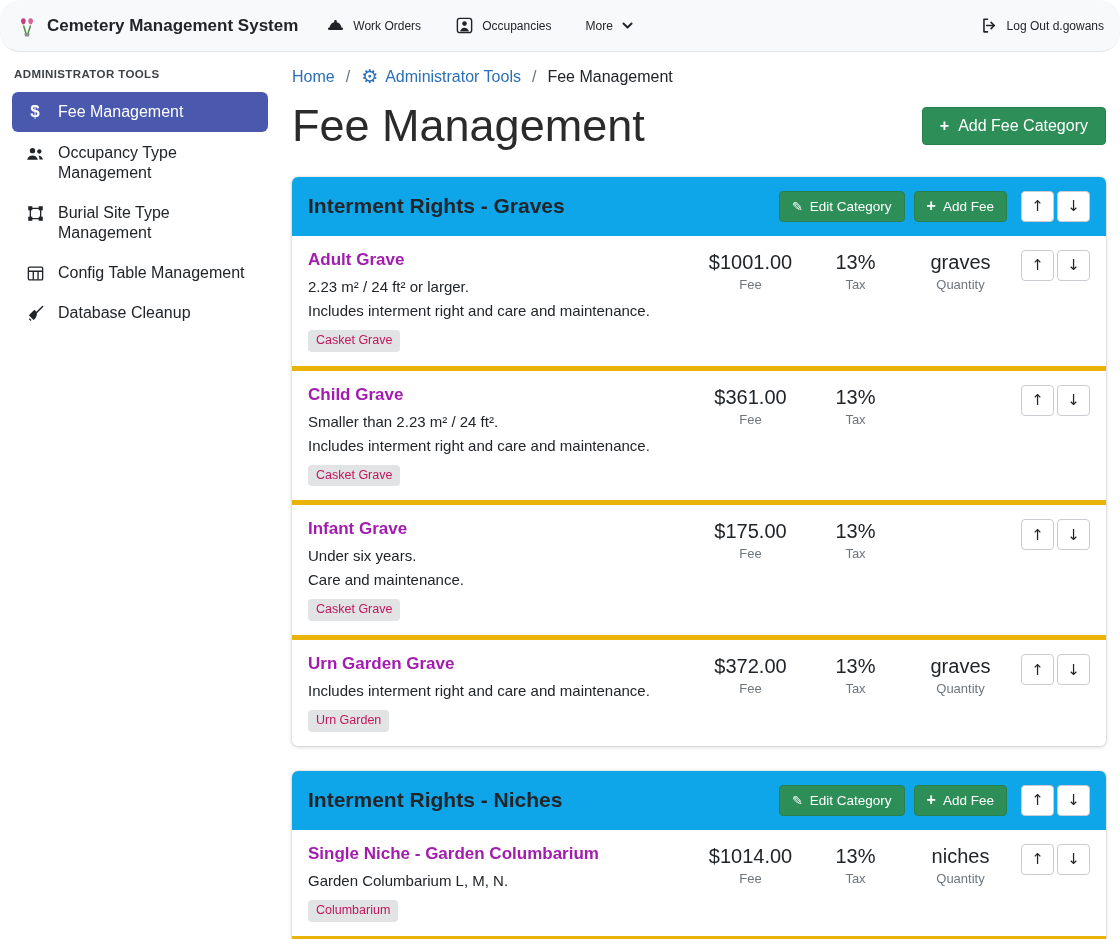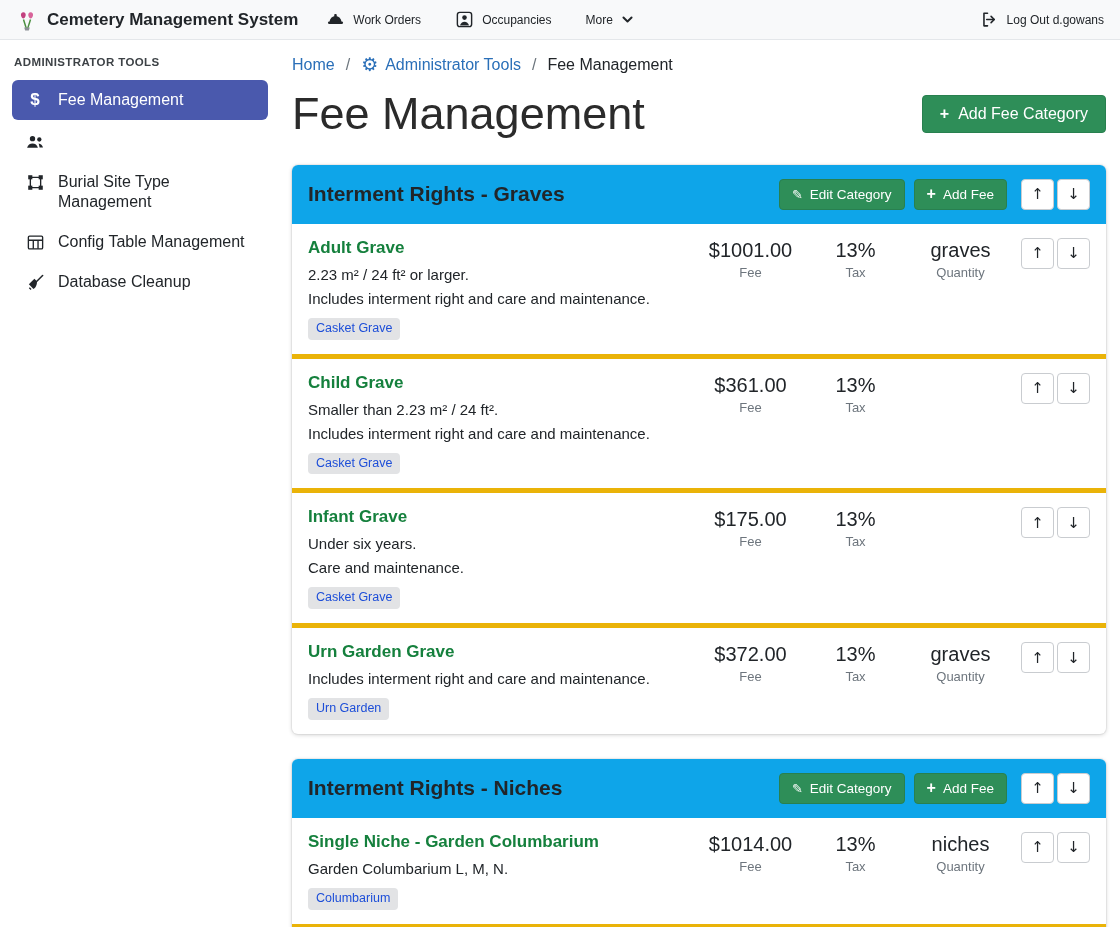--- a/index.html
+++ b/index.html
@@ -5,26 +5,27 @@
   * { box-sizing: border-box; margin: 0; padding: 0; }
   html,body { width: 1120px; height: 939px; overflow: hidden; }
   body {
     font-family: "Liberation Sans", "DejaVu Sans", sans-serif;
     background: #ffffff;
     color: #212529;
   }
 
   
   .navbar {
-    height: 40px;
+    height: 52px;
     background: #f8f9fa;
     border-bottom: 1px solid #e4e7ea;
     display: flex;
     align-items: center;
     padding: 0 16px;
+    border-radius: 20px;
   }
   .brand {
     display: flex; align-items: center; gap: 9px;
     font-size: 17px; font-weight: 700; color: #212529;
     cursor: pointer; white-space: nowrap;
   }
   .nav-links {
     display: flex; align-items: center; gap: 34px; margin-left: 28px;
   }
   .nav-item {
@@ -87,25 +88,25 @@
     width: 33px; height: 31px; background: #fff; border: 1px solid #c9ccd0;
     border-radius: 4px; font-size: 15px; color: #212529;
     display: inline-flex; align-items: center; justify-content: center; cursor: pointer;
     font-family: "DejaVu Sans", sans-serif;
   }
 
   
   .fee-row { display: flex; align-items: flex-start; padding: 14px 16px; }
   .fee-row + .fee-row { border-top: 5px solid #eab308; }
   .fee-info { flex: 1; padding-right: 10px; }
-  .fee-name { font-size: 17px; font-weight: 600; color: #15803d; text-decoration: none; cursor: pointer; display: inline-block; }
+  .fee-name { font-size: 17px; font-weight: 600; color: #a21caf; text-decoration: none; cursor: pointer; display: inline-block; }
   .fee-descriptions { margin-top: 5px; }
   .fee-desc { font-size: 15px; color: #212529; line-height: 24px; }
   .badge {
-    display: inline-block; margin-top: 7px; background: #e2e3e5; color: #1d4ed8;
+    display: inline-block; margin-top: 7px; background: #e2e3e5; color: #be185d;
     font-size: 12.5px; padding: 4px 8px; border-radius: 4px; line-height: 1.1;
   }
   .fee-col { width: 105px; text-align: center; padding-top: 1px; flex-shrink: 0; }
   .fee-val { font-size: 20px; color: #212529; }
   .fee-lbl { font-size: 13px; color: #6d757d; margin-top: 3px; }
   .row-arrows { width: 69px; display: flex; gap: 3px; margin-left: 8px; flex-shrink: 0; justify-content: flex-end; }
 </style>
 </head>
 <body>
 
@@ -180,20 +181,21 @@
 
     <div class="side-item">
       <span class="ic">
         <svg viewBox="0 0 24 24" width="20" height="20" fill="currentColor" aria-hidden="true">
           <circle cx="9" cy="8" r="3.2"></circle>
           <path d="M2.5 19c.8-3.4 3.4-5.2 6.5-5.2s5.7 1.8 6.5 5.2z"></path>
           <circle cx="17.2" cy="9" r="2.6"></circle>
           <path d="M16.4 13.7c2.6.3 4.5 1.9 5.2 4.8h-4.1c-.2-1.9-.9-3.5-1.1-4.8z"></path>
         </svg>
       </span>
+      <span>Occupancy Type Management</span>
     </div>
 
     <div class="side-item">
       <span class="ic">
         <svg viewBox="0 0 24 24" width="19" height="19" aria-hidden="true">
           <path d="M6 5.5h12M6 18.5h12M5.5 6v12M18.5 6v12" stroke="currentColor" stroke-width="1.7" fill="none"></path>
           <rect x="2.8" y="2.8" width="5.2" height="5.2" fill="currentColor"></rect>
           <rect x="16" y="2.8" width="5.2" height="5.2" fill="currentColor"></rect>
           <rect x="2.8" y="16" width="5.2" height="5.2" fill="currentColor"></rect>
           <rect x="16" y="16" width="5.2" height="5.2" fill="currentColor"></rect>

